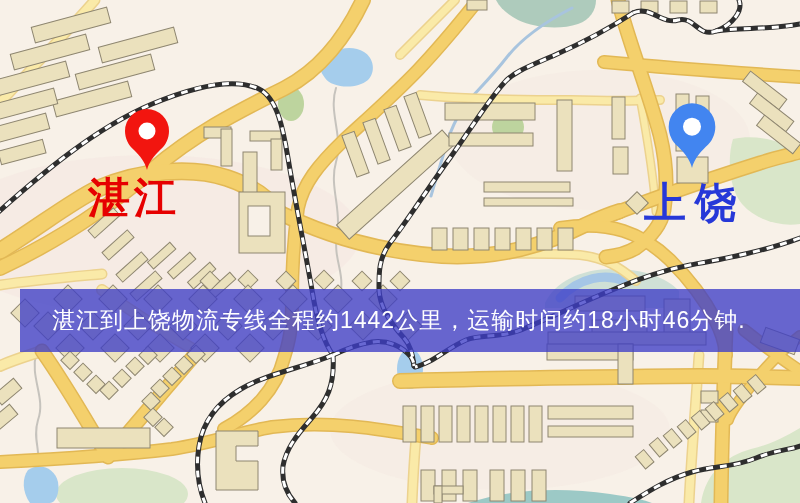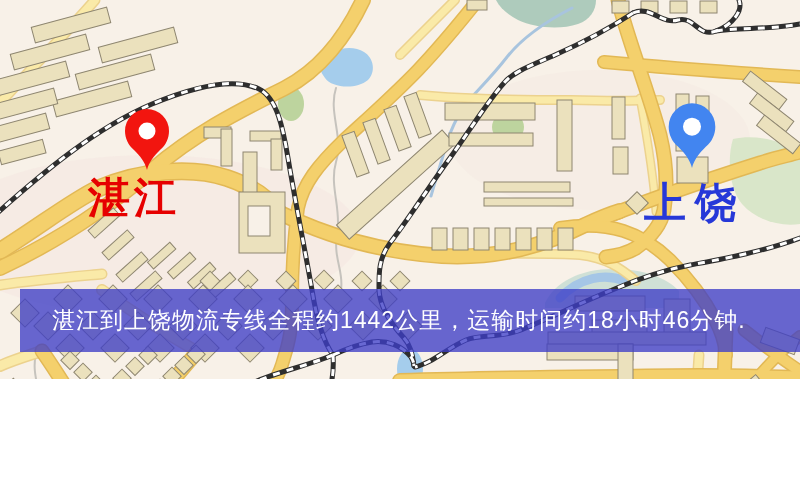--- a/index.html
+++ b/index.html
@@ -1,16 +1,16 @@
 <!DOCTYPE html>
 <html style="--background: #f8f1e8; --road-fill: #f4d06c; --road-casing: #e2b855; --minor-road-fill: #faeaa8; --minor-road-casing: #ecd28e; --building-fill: #ebe1bd; --building-stroke: #8e8670; --park-green: #bdd49e; --park-pale: #d9e6c9; --water-blue: #a5cdec; --railway-dark: #2e2e2e; --origin-pin: #f2150f; --origin-label: #e60000; --dest-pin: #4285f0; --dest-label: #2638d8; --banner-bg: rgba(62,62,198,0.78); --banner-text: #ffffff;"><head>
 <meta charset="utf-8">
 <style>
   html,body{margin:0;padding:0;background:#fff;}
-  .stage{position:relative;width:800px;height:379px;overflow:hidden;
+  .stage{position:relative;width:800px;height:503px;overflow:hidden;
          font-family:"Liberation Sans","DejaVu Sans",sans-serif;
          background:var(--background,#f8f1e8);}
   svg.map{position:absolute;left:0;top:0;}
   
   .tint{fill:#f3e4df;}
   .park{fill:var(--park-green,#bdd49e);stroke:none;}
   .park-pale{fill:var(--park-pale,#d9e6c9);}
   .park-teal{fill:#aecbbc;}
   .water{fill:var(--water-blue,#a5cdec);}
   .stream{fill:none;stroke:#c6c3bd;stroke-width:2;stroke-linecap:round;}

